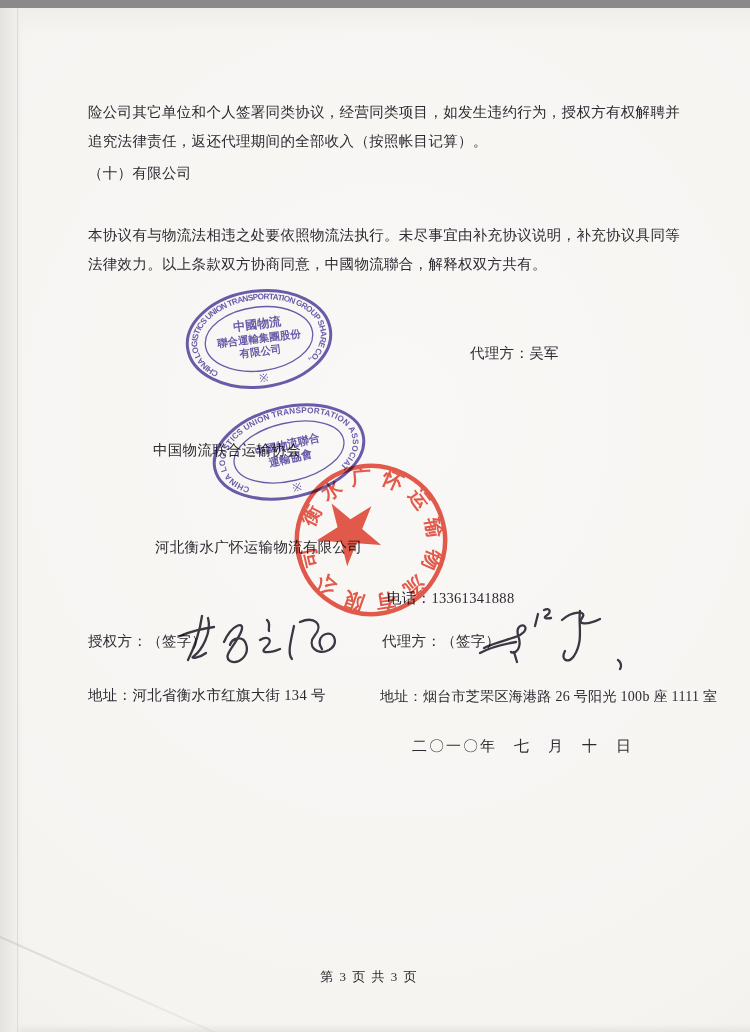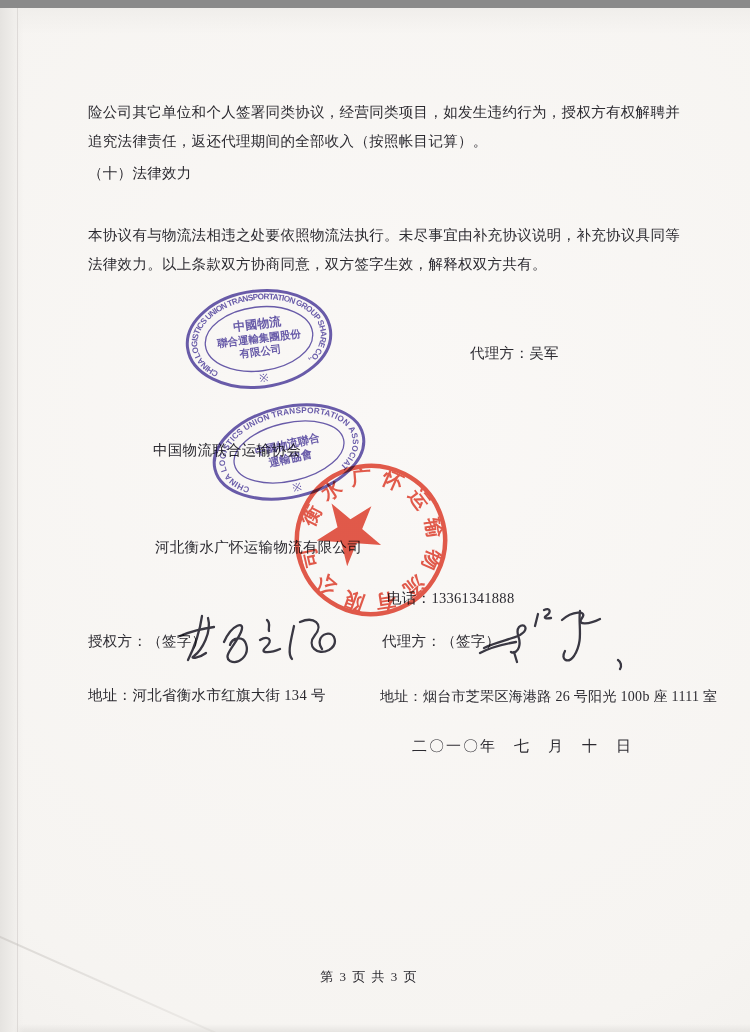--- a/index.html
+++ b/index.html
@@ -38,23 +38,23 @@
   .ctext{font-weight:bold;}
   .footer{left:0;right:12px;text-align:center;font-size:13px;letter-spacing:1.5px;}
 </style>
 </head>
 <body>
 
 <div class="page">
 
   <div class="t" style="left:88px;top:95px;">险公司其它单位和个人签署同类协议，经营同类项目，如发生违约行为，授权方有权解聘并</div>
   <div class="t" style="left:88px;top:124px;">追究法律责任，返还代理期间的全部收入（按照帐目记算）。</div>
-  <div class="t" style="left:88px;top:156px;">（十）法律效力</div>
+  <div class="t" style="left:88px;top:156px;">（十）有限公司</div>
   <div class="t" style="left:88px;top:218px;">本协议有与物流法相违之处要依照物流法执行。未尽事宜由补充协议说明，补充协议具同等</div>
-  <div class="t" style="left:88px;top:247px;">法律效力。以上条款双方协商同意，双方签字生效，解释权双方共有。</div>
+  <div class="t" style="left:88px;top:247px;">法律效力。以上条款双方协商同意，中國物流聯合，解释权双方共有。</div>
 
   <div class="t" style="left:470px;top:336px;text-align:center;">代理方：吴军</div>
   <div class="t" style="left:153px;top:433px;">中国物流联合运输协会</div>
   <div class="t" style="left:155px;top:530px;">河北衡水广怀运输物流有限公司</div>
 
   <div class="t" style="left:387px;top:581px;">电话：13361341888</div>
   <div class="t" style="left:88px;top:624px;">授权方：（签字）</div>
   <div class="t" style="left:382px;top:624px;">代理方：（签字）</div>
   <div class="t" style="left:88px;top:678px;">地址：河北省衡水市红旗大街 134 号</div>
   <div class="t" style="left:380px;top:680px;font-size:14px;">地址：烟台市芝罘区海港路 26 号阳光 100b 座 1111 室</div>

